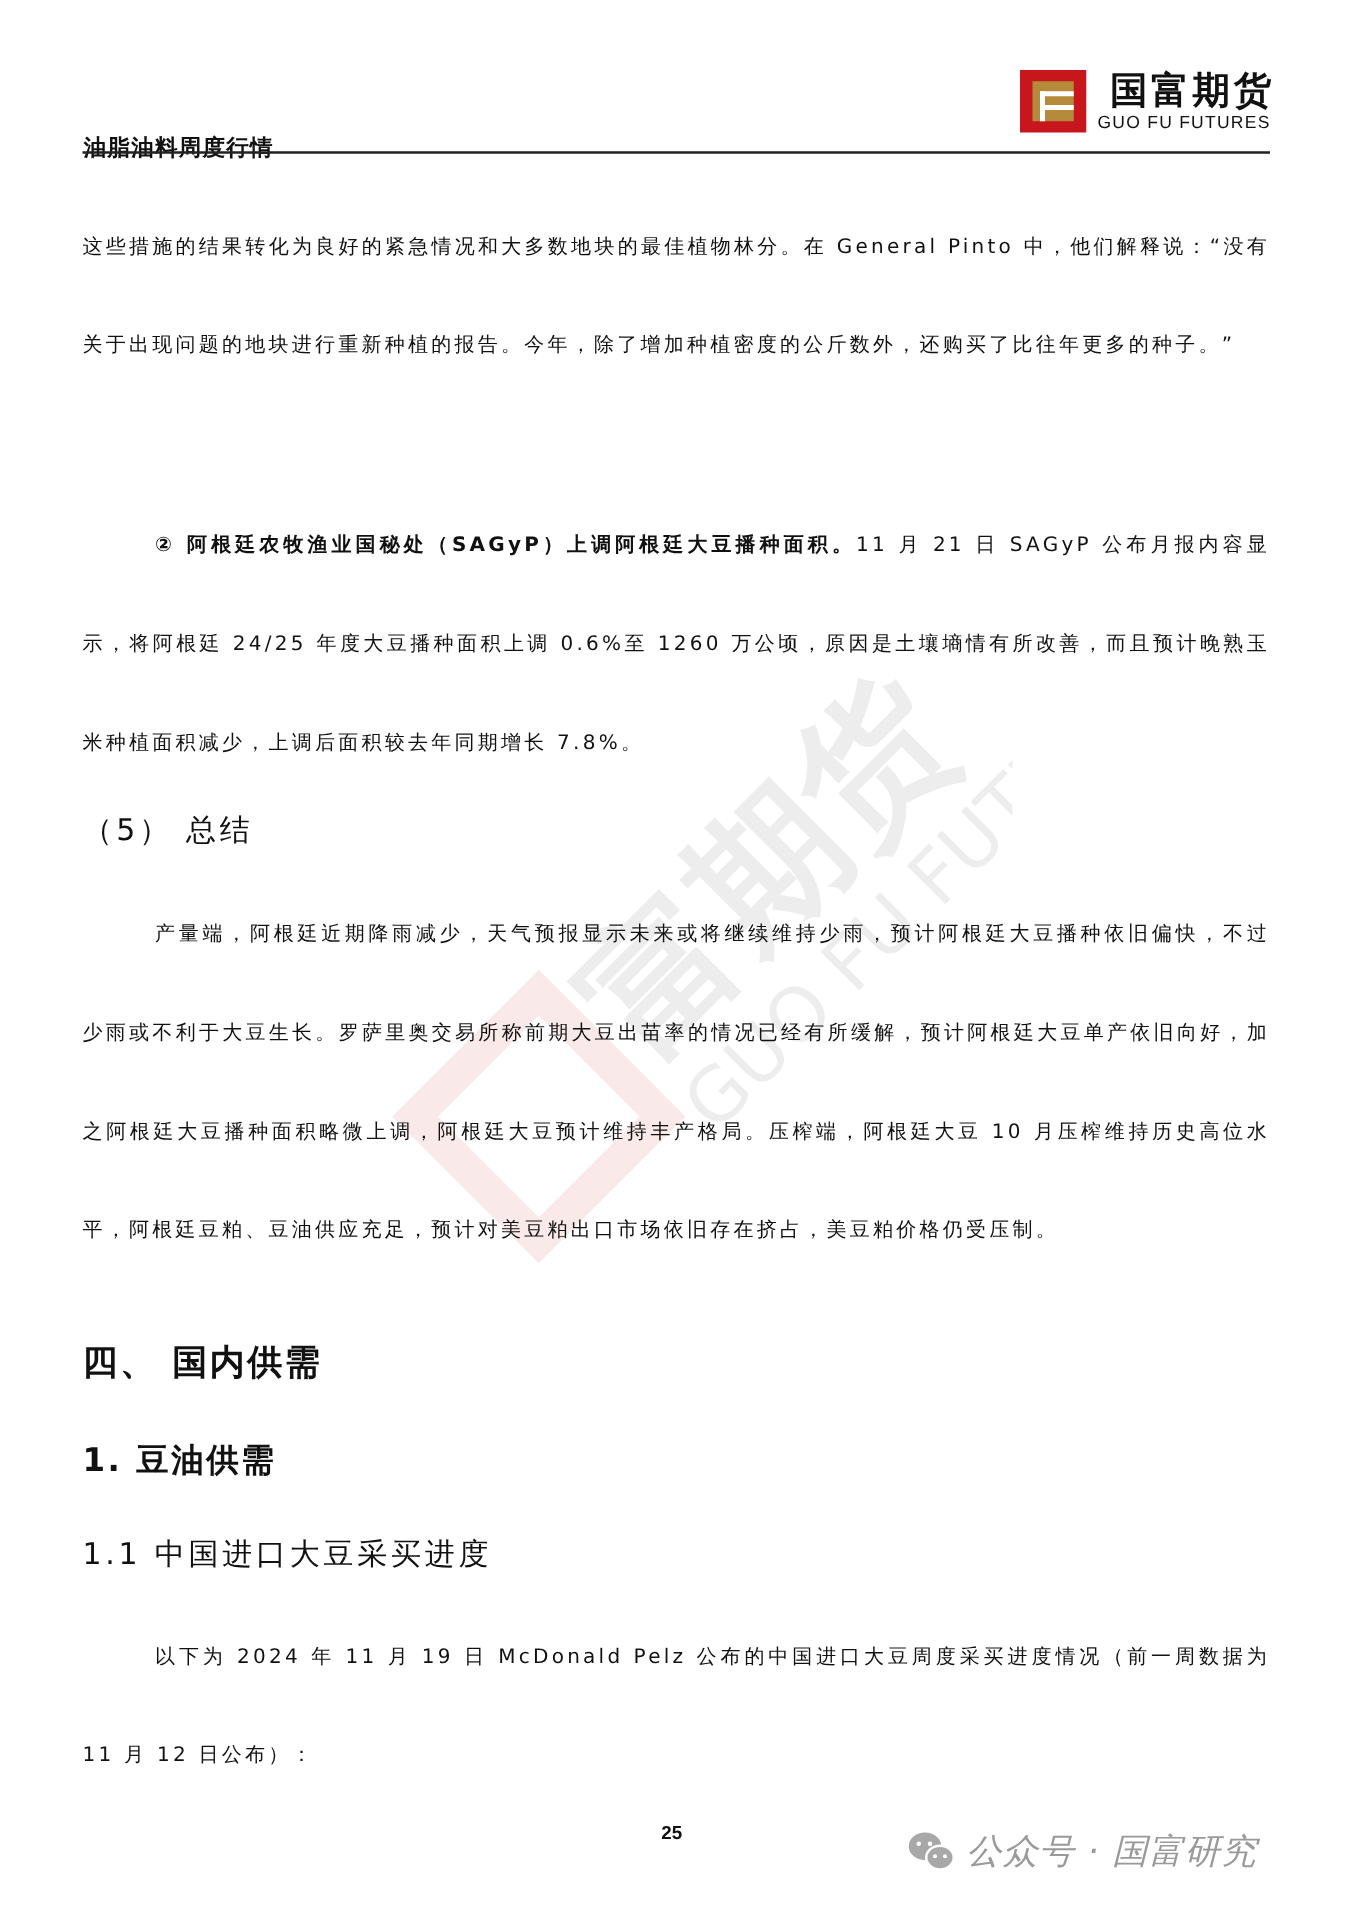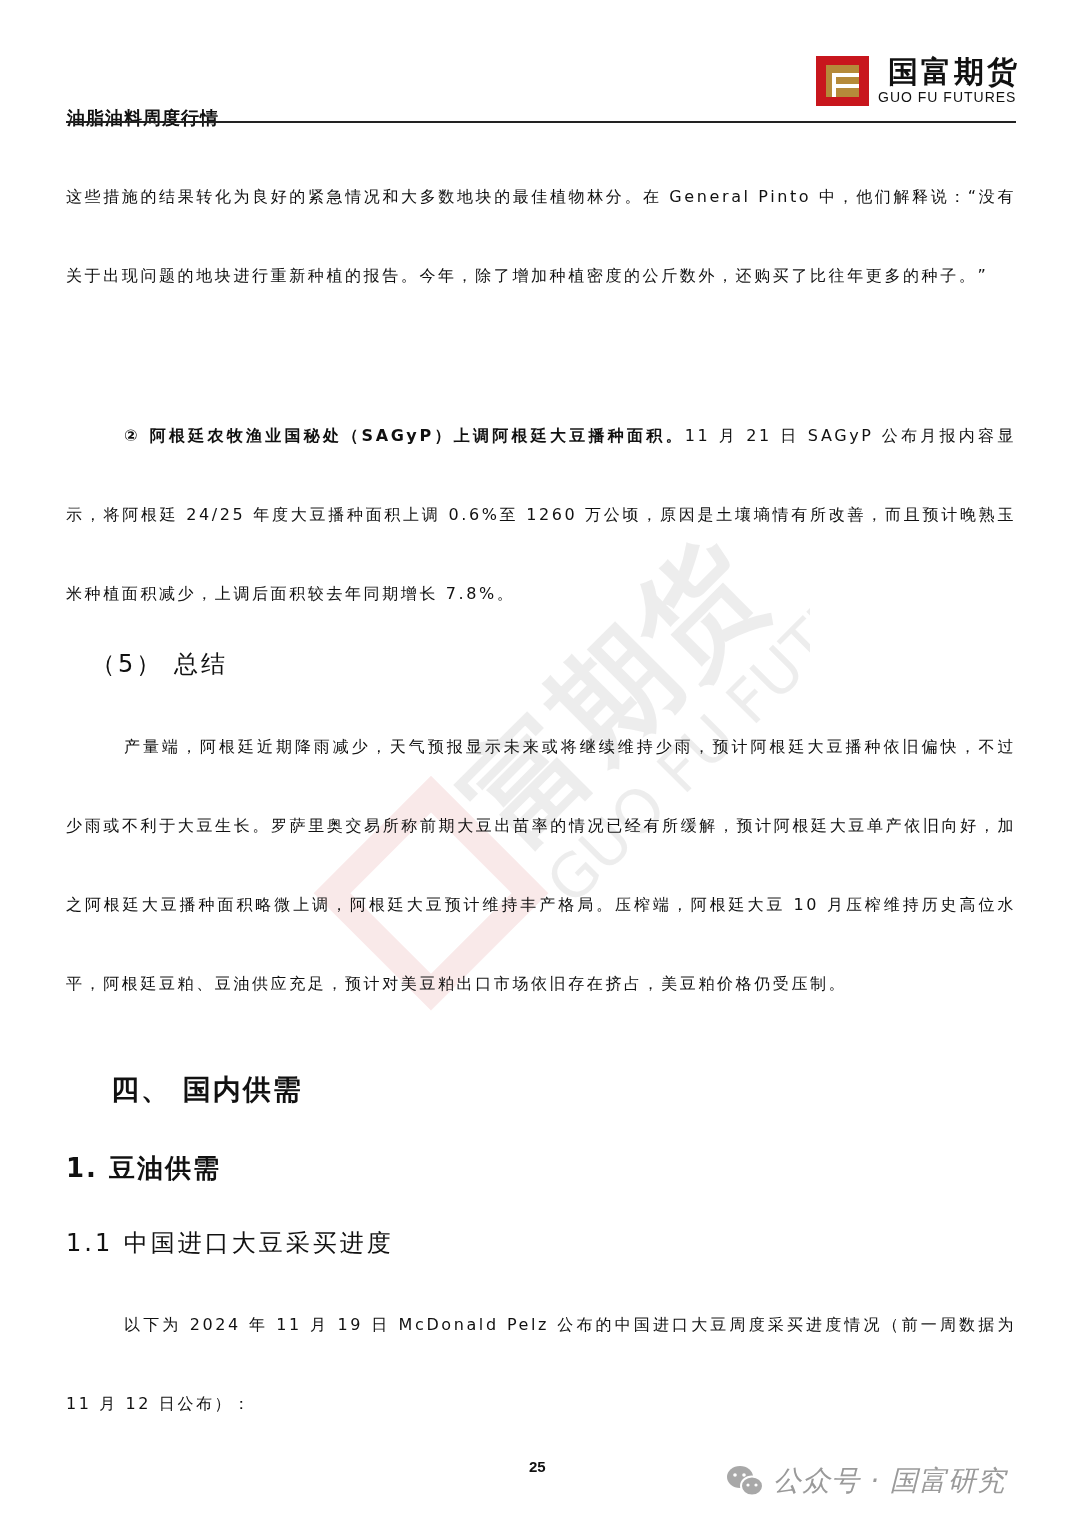--- a/index.html
+++ b/index.html
@@ -52,25 +52,25 @@
     <rect x="60" y="200" width="140" height="140" fill="none" stroke="#c8161d" stroke-width="26"></rect>
     <text x="220" y="300" font-size="120" fill="#444" font-family="DejaVu Sans, sans-serif" font-weight="bold">富期货</text>
     <text x="220" y="380" font-size="60" fill="#444" font-family="DejaVu Sans, sans-serif">GUO FU FUTURES</text>
   </g>
 </svg>
 
 <div class="p" style="top:157px;">这些措施的结果转化为良好的紧急情况和大多数地块的最佳植物林分。在 General Pinto 中，他们解释说：“没有关于出现问题的地块进行重新种植的报告。今年，除了增加种植密度的公斤数外，还购买了比往年更多的种子。”</div>
 
 <div class="p indent" style="top:396px;"><span class="bold">② 阿根廷农牧渔业国秘处（SAGyP）上调阿根廷大豆播种面积。</span><span>11 月 21 日 SAGyP 公布月报内容显示，将阿根廷 24/25 年度大豆播种面积上调 0.6%至 1260 万公顷，原因是土壤墒情有所改善，而且预计晚熟玉米种植面积减少，上调后面积较去年同期增长 7.8%。</span></div>
 
-<div class="sub" style="top:648px;margin-left:25px;">（5） 总结</div>
+<div class="sub" style="top:648px;">（5） 总结</div>
 
 <div class="p indent" style="top:707px;">产量端，阿根廷近期降雨减少，天气预报显示未来或将继续维持少雨，预计阿根廷大豆播种依旧偏快，不过少雨或不利于大豆生长。罗萨里奥交易所称前期大豆出苗率的情况已经有所缓解，预计阿根廷大豆单产依旧向好，加之阿根廷大豆播种面积略微上调，阿根廷大豆预计维持丰产格局。压榨端，阿根廷大豆 10 月压榨维持历史高位水平，阿根廷豆粕、豆油供应充足，预计对美豆粕出口市场依旧存在挤占，美豆粕价格仍受压制。</div>
 
-<div class="h1" style="top:1071px;margin-left:45px;">四、  国内供需</div>
+<div class="h1" style="top:1071px;">四、  国内供需</div>
 <div class="h2" style="top:1151px;">1. 豆油供需</div>
 <div class="h3" style="top:1227px;">1.1  中国进口大豆采买进度</div>
 
 <div class="p indent" style="top:1285px;">以下为 2024 年 11 月 19 日 McDonald Pelz 公布的中国进口大豆周度采买进度情况（前一周数据为 11 月 12 日公布）：</div>
 
 <div class="page-num">25</div>
 <div class="wechat">
   <svg width="40" height="34" viewBox="0 0 40 34">
     <ellipse cx="15" cy="13" rx="13" ry="11" fill="#a8a8a8"></ellipse>
     <circle cx="10" cy="11" r="1.8" fill="#fff"></circle>

